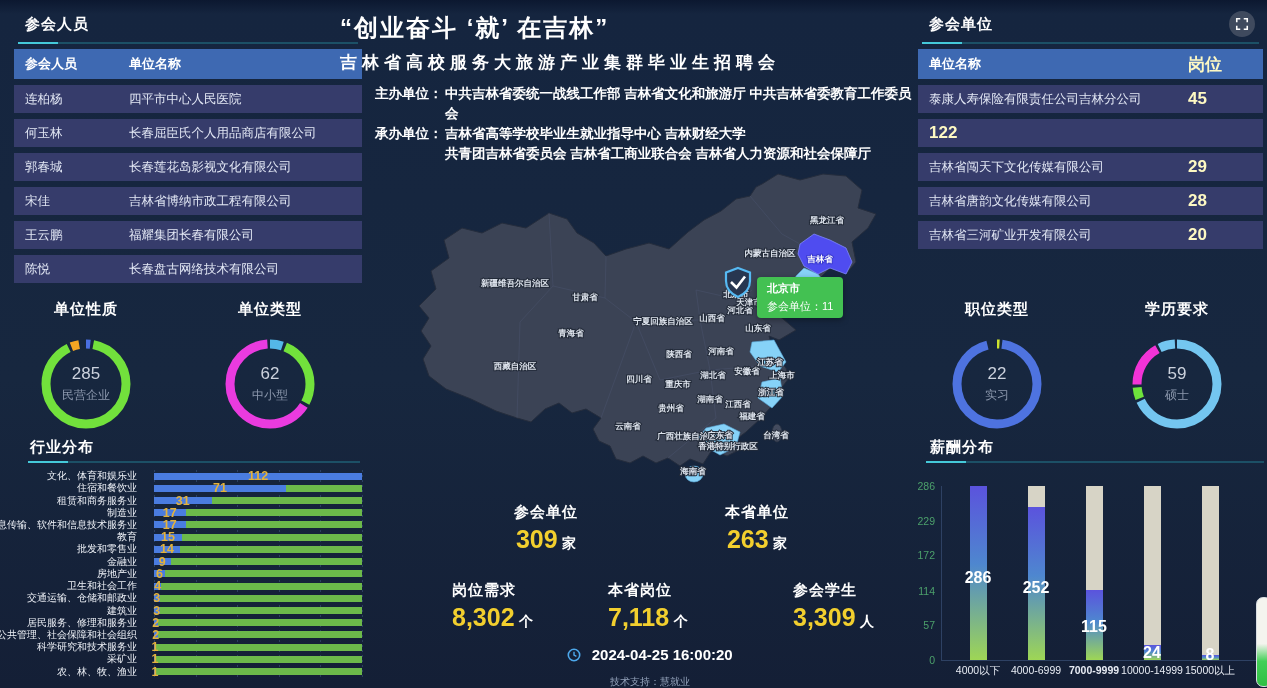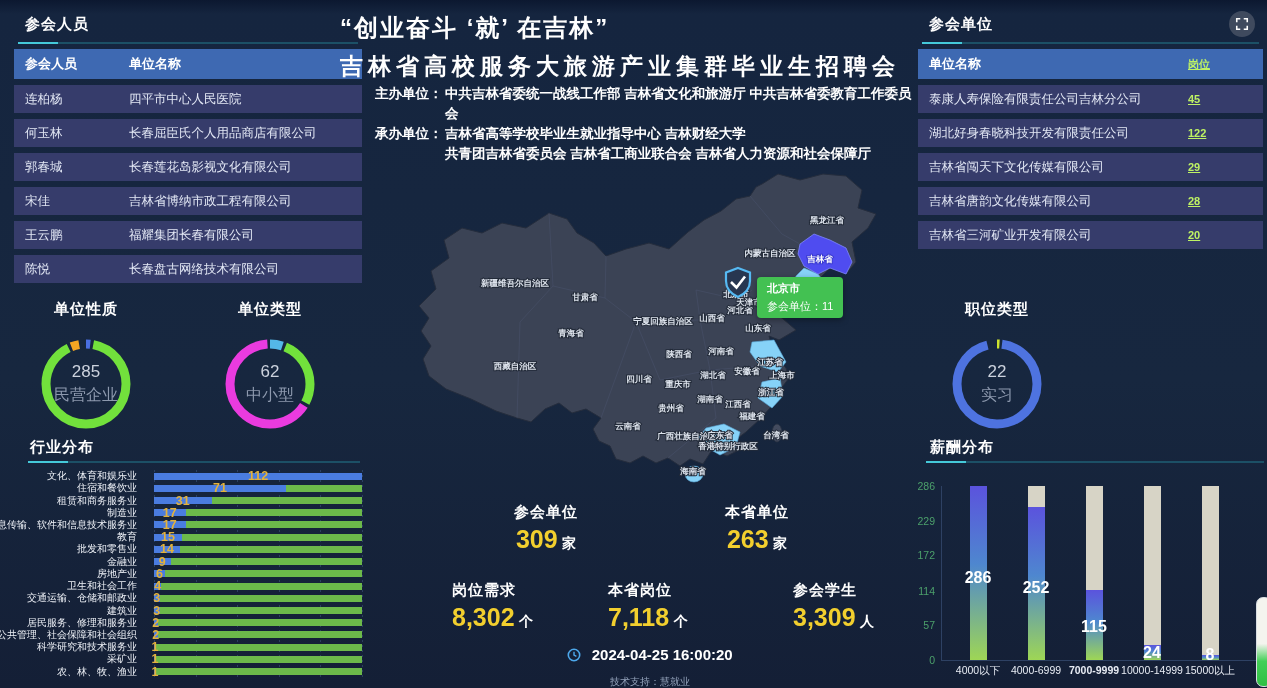--- a/index.html
+++ b/index.html
@@ -10,28 +10,28 @@
   .panel{position:absolute;top:8px;}
   .ptitle{color:#fff;font-size:15px;font-weight:bold;letter-spacing:1px;padding:7px 0 0 11px;}
   .punder{height:2px;margin:8px 4px 0 4px;background:linear-gradient(90deg,#45c9d9 0 40px,#1c5066 40px);}
   .dtable{margin-top:5px;}
   .thead{display:flex;align-items:center;background:#3e69b2;color:#ffffff;font-weight:bold;font-size:13px;height:30px;}
   .trow{display:flex;align-items:center;background:#363c6b;color:#e3e8f5;font-size:12.5px;height:28px;margin-top:6px;}
   .tc{padding-left:11px;white-space:nowrap;overflow:hidden;}
   #ltable .c0{width:93px;flex:none;}
   #ltable .c1{flex:1;}
   #rtable .c0{flex:1;}
-  #rtable .c1{width:75px;flex:none;font-weight:bold;font-size:11px;color:#bef264;text-decoration:underline;}
+  #rtable .c1{width:75px;flex:none;font-weight:bold;font-size:17px;color:#fef9c3;}
   
   .fsbtn{position:absolute;left:1229px;top:11px;width:26px;height:26px;border-radius:50%;
     background:#3f4a5e;display:flex;align-items:center;justify-content:center;cursor:pointer;}
   
   .maintitle{position:absolute;left:340px;top:12px;width:600px;text-align:left;color:#fff;}
   .mt1{font-size:24px;font-weight:bold;letter-spacing:2px;}
-  .mt2{font-size:23px;font-weight:bold;letter-spacing:5px;margin-top:7px;}
+  .mt2{font-size:17px;font-weight:bold;letter-spacing:5px;margin-top:7px;}
   .hosts{position:absolute;left:375px;top:84px;width:545px;color:#fff;font-size:13.5px;font-weight:bold;line-height:20px;}
   .hline{display:flex;}
   .hlabel{flex:none;width:70px;}
   .hindent{padding-left:70px;}
   
   .map{position:absolute;left:400px;top:170px;width:500px;height:330px;}
   .map .base{fill:#3b4355;stroke:#252d3d;stroke-width:1;}
   .map .ib{fill:none;stroke:#4c5670;stroke-width:.8;opacity:.55;}
   .map .hlLight{fill:#86d2f8;stroke:#5aa8d8;stroke-width:.6;}
   .map .hlMain{fill:#4f4cf0;stroke:#7d86ff;stroke-width:.8;}
@@ -41,21 +41,21 @@
   .mtooltip{position:absolute;left:757px;top:277px;background:#43c152;border-radius:4px;
     padding:4px 10px;color:#fff;box-shadow:0 2px 6px rgba(0,0,0,.35);}
   .mtt1{font-size:11px;font-weight:bold;}
   .mtt2{font-size:11px;margin-top:3px;white-space:nowrap;}
   
   .dblock{position:absolute;width:120px;text-align:center;top:300px;}
   .dtitle{font-size:15px;font-weight:bold;color:#fff;letter-spacing:1px;}
   .dwrap{position:relative;width:100px;height:100px;margin:15px auto 0;}
   .dcenter{position:absolute;inset:0;display:flex;flex-direction:column;align-items:center;justify-content:center;}
   .dnum{font-size:17px;color:#ccd2dd;}
-  .dsub{font-size:16px;color:#8d99ae;margin-top:3px;}
+  .dsub{font-size:12px;color:#8d99ae;margin-top:3px;}
   
   .sectitle{position:absolute;color:#fff;font-size:15px;font-weight:bold;letter-spacing:1px;}
   .secunder{position:absolute;height:2px;background:linear-gradient(90deg,#45c9d9 0 40px,#1c5066 40px);}
   #ichart{position:absolute;left:2px;top:470px;width:360px;height:208px;}
   .igrid{position:absolute;left:152px;top:0;bottom:0;right:0;}
   .igline{position:absolute;top:0;bottom:0;width:1px;
     background:repeating-linear-gradient(180deg,rgba(95,130,185,.30) 0 2px,transparent 2px 5px);}
   .irow{position:relative;display:flex;align-items:center;height:12.23px;}
   .ilabel{width:152px;flex:none;display:flex;justify-content:flex-end;padding-right:17px;box-sizing:border-box;}
   .ilabel span{white-space:nowrap;color:#eef1f7;font-size:10px;}
@@ -131,21 +131,20 @@
     <div class="dtable" id="rtable">
         <div class="thead">
           <span class="tc c0">单位名称</span>
           <span class="tc c1">岗位</span>
         </div>
         <div class="trow">
           <span class="tc c0">泰康人寿保险有限责任公司吉林分公司</span>
           <span class="tc c1">45</span>
         </div>
         <div class="trow">
-          <span class="tc c0">湖北好身春晓科技开发有限责任公司</span>
           <span class="tc c1">122</span>
         </div>
         <div class="trow">
           <span class="tc c0">吉林省闯天下文化传媒有限公司</span>
           <span class="tc c1">29</span>
         </div>
         <div class="trow">
           <span class="tc c0">吉林省唐韵文化传媒有限公司</span>
           <span class="tc c1">28</span>
         </div>
@@ -279,20 +278,35 @@
       <svg width="100" height="100">
           <circle cx="50" cy="50" r="40" fill="none" stroke="#cde32e" stroke-width="9" stroke-dasharray="10.053096491487338 251.32741228718345" stroke-dashoffset="7.5398223686155035" transform="rotate(-90 50 50)"></circle>
           <circle cx="50" cy="50" r="40" fill="none" stroke="#4e73e0" stroke-width="9" stroke-dasharray="236.24776754995244 251.32741228718345" stroke-dashoffset="-5.026548245743669" transform="rotate(-90 50 50)"></circle>
         </svg>
       <div class="dcenter">
         <div class="dnum">22</div>
         <div class="dsub">实习</div>
       </div>
     </div>
   </div>
+  <div class="dblock" style="left:1117px;">
+    <div class="dtitle">学历要求</div>
+    <div class="dwrap">
+      <svg width="100" height="100">
+          <circle cx="50" cy="50" r="40" fill="none" stroke="#74c6f0" stroke-width="9" stroke-dasharray="170.90264035528475 251.32741228718345" stroke-dashoffset="0" transform="rotate(-90 50 50)"></circle>
+          <circle cx="50" cy="50" r="40" fill="none" stroke="#6ee33c" stroke-width="9" stroke-dasharray="11.309733552923255 251.32741228718345" stroke-dashoffset="-173.41591447815657" transform="rotate(-90 50 50)"></circle>
+          <circle cx="50" cy="50" r="40" fill="none" stroke="#f233d6" stroke-width="9" stroke-dasharray="42.725660088821186 251.32741228718345" stroke-dashoffset="-187.74157697852604" transform="rotate(-90 50 50)"></circle>
+          <circle cx="50" cy="50" r="40" fill="none" stroke="#74c6f0" stroke-width="9" stroke-dasharray="15.833626974092557 251.32741228718345" stroke-dashoffset="-232.98051119021906" transform="rotate(-90 50 50)"></circle>
+        </svg>
+      <div class="dcenter">
+        <div class="dnum">59</div>
+        <div class="dsub">硕士</div>
+      </div>
+    </div>
+  </div>
 
   <div class="sectitle" style="left:30px;top:438px;">行业分布</div>
   <div class="secunder" style="left:28px;top:461px;width:332px;"></div>
   <div id="ichart">
       <div class="igrid">
         <div class="igline" style="left: 0%;"></div>
         <div class="igline" style="left: 20%;"></div>
         <div class="igline" style="left: 40%;"></div>
         <div class="igline" style="left: 60%;"></div>
         <div class="igline" style="left: 80%;"></div>

